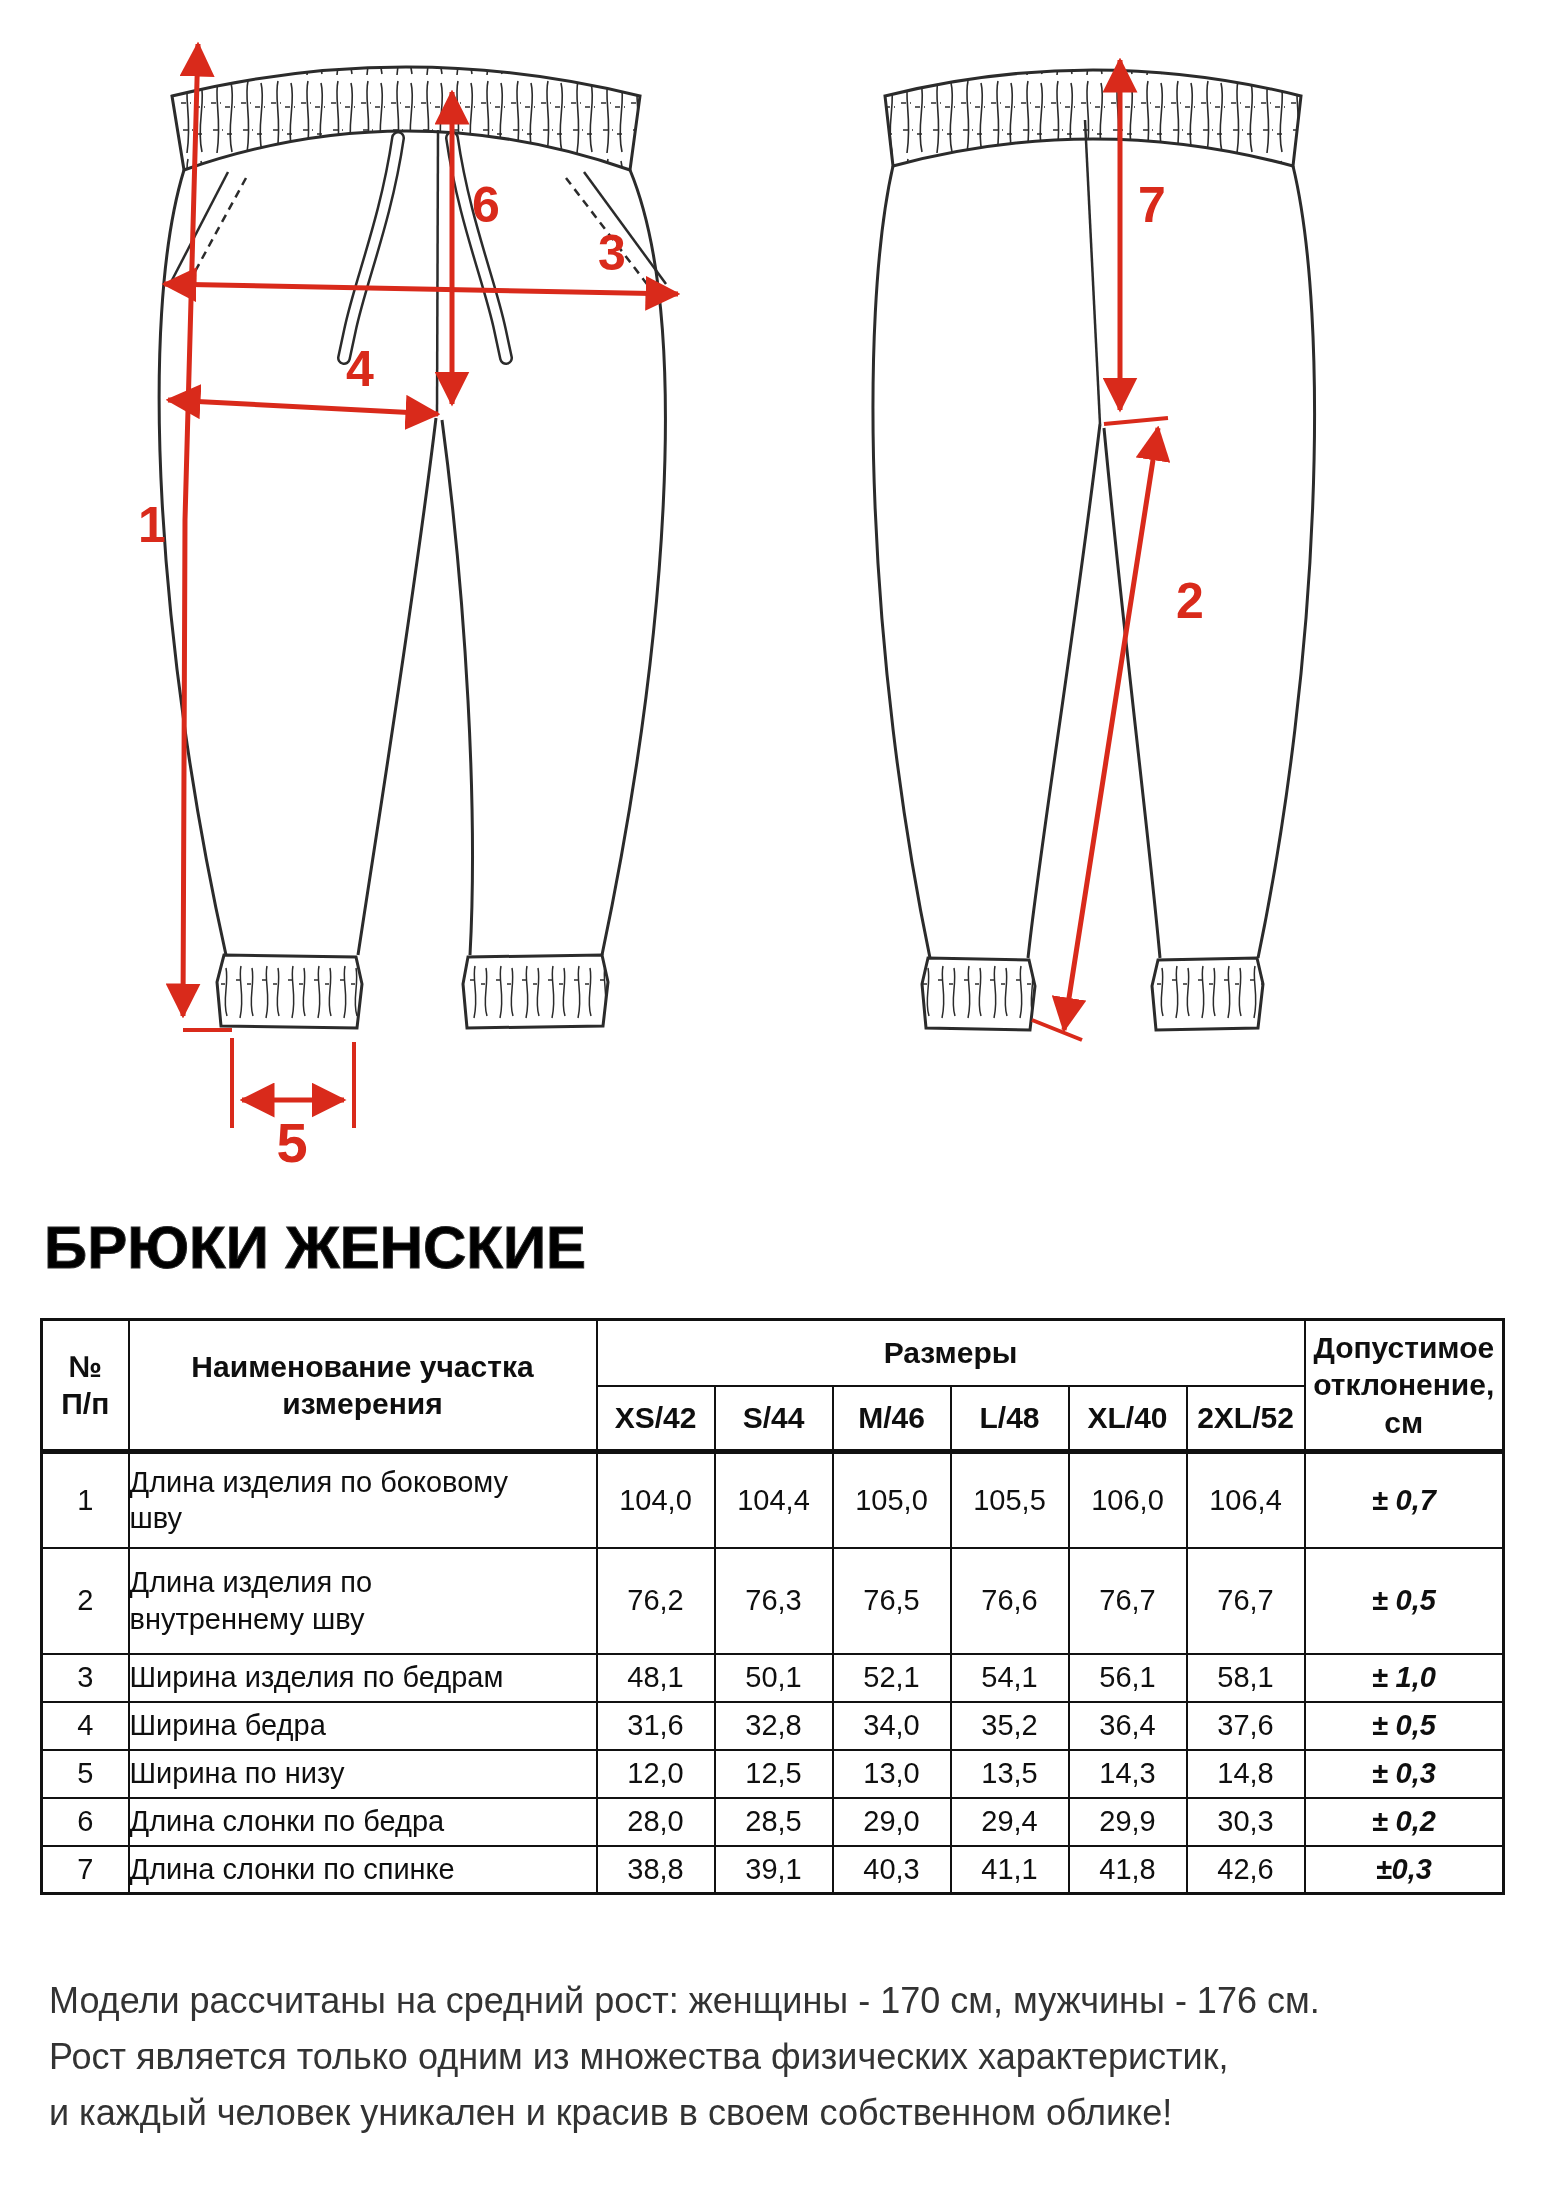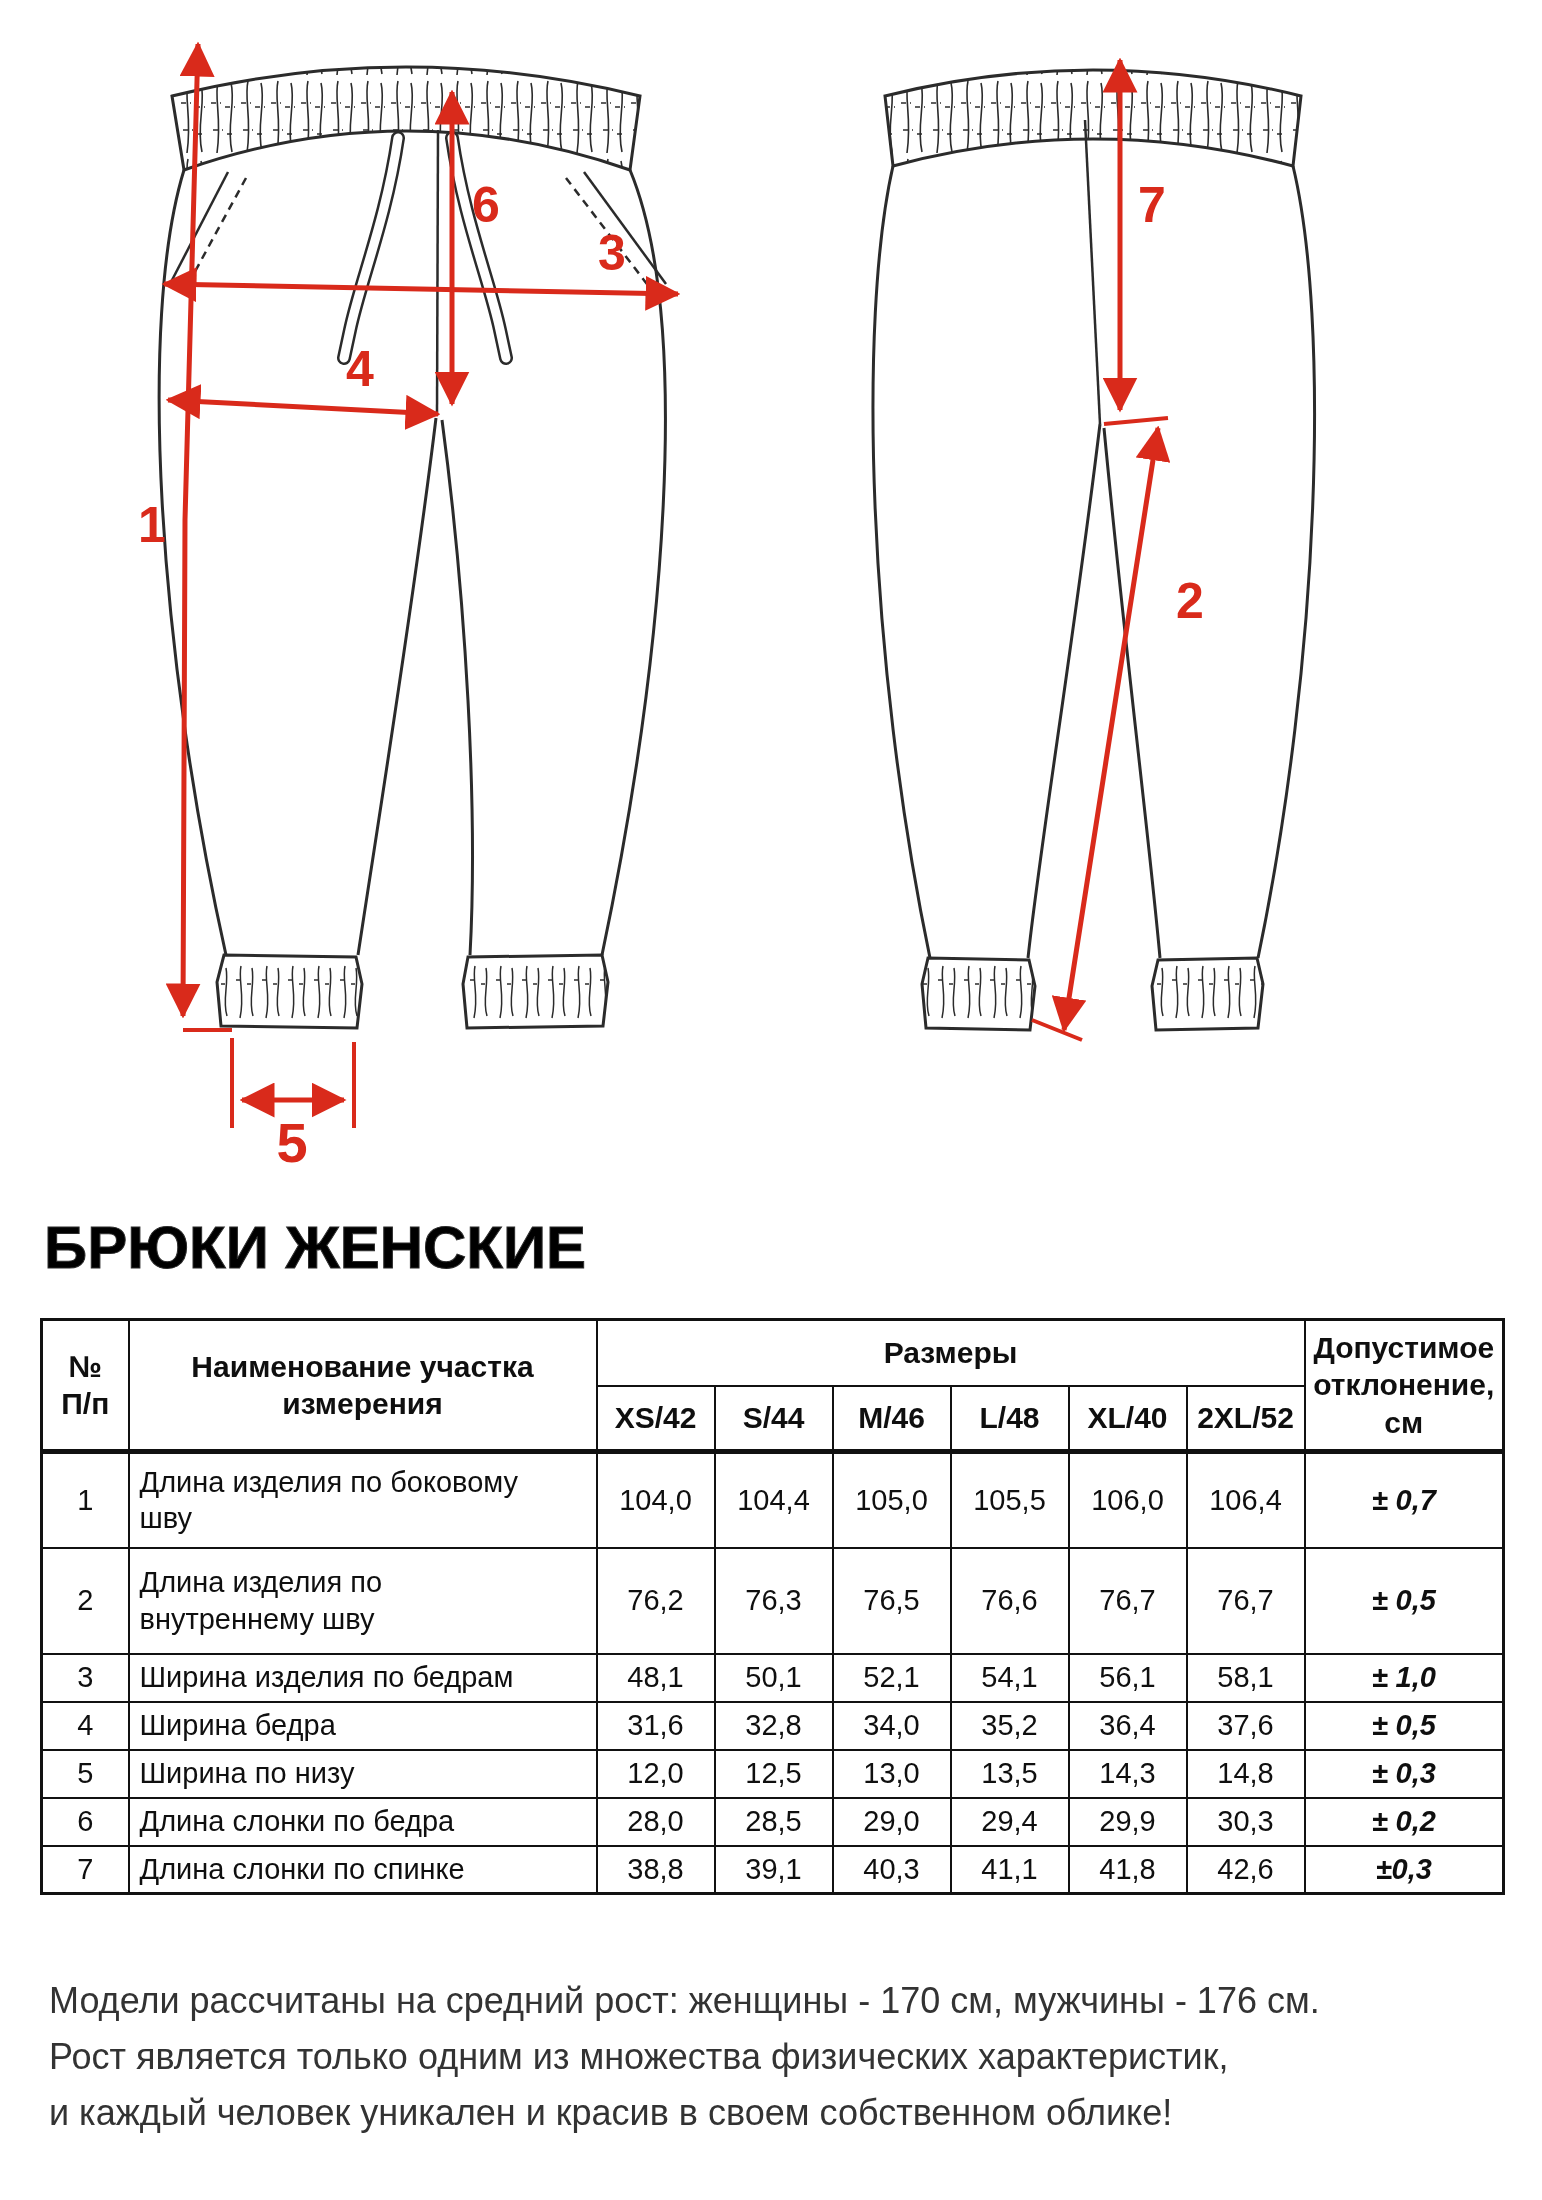--- a/index.html
+++ b/index.html
@@ -33,21 +33,21 @@
   }
   .size-table thead th{font-weight:bold;font-size:30px;}
   .size-table thead tr.hrow1{height:66px;}
   .size-table thead tr.hrow2{height:66px;}
   .size-table thead tr.hrow2 th,
   .size-table thead th[rowspan]{border-bottom:5px solid #111;}
   .size-table th .tl{display:block;}
   .size-table tbody tr{height:48px;}
   .size-table tbody tr.tall1{height:96px;}
   .size-table tbody tr.tall2{height:106px;}
-  .size-table td.cell-name{text-align:left;padding-left:10px;}
+  .size-table td.cell-name{text-align:left;padding-left:0;}
   .size-table td.cell-name .name-inner{display:inline-block;max-width:395px;}
   .size-table td.cell-tol{font-weight:bold;font-style:italic;}
 
   .footer{margin:80px 0 0 45px;width:1470px;}
   .footer p{margin:4px;padding:0;font-size:36px;line-height:1.45;color:#333333;}
 </style>
 </head>
 <body>
 
 <div class="page">

